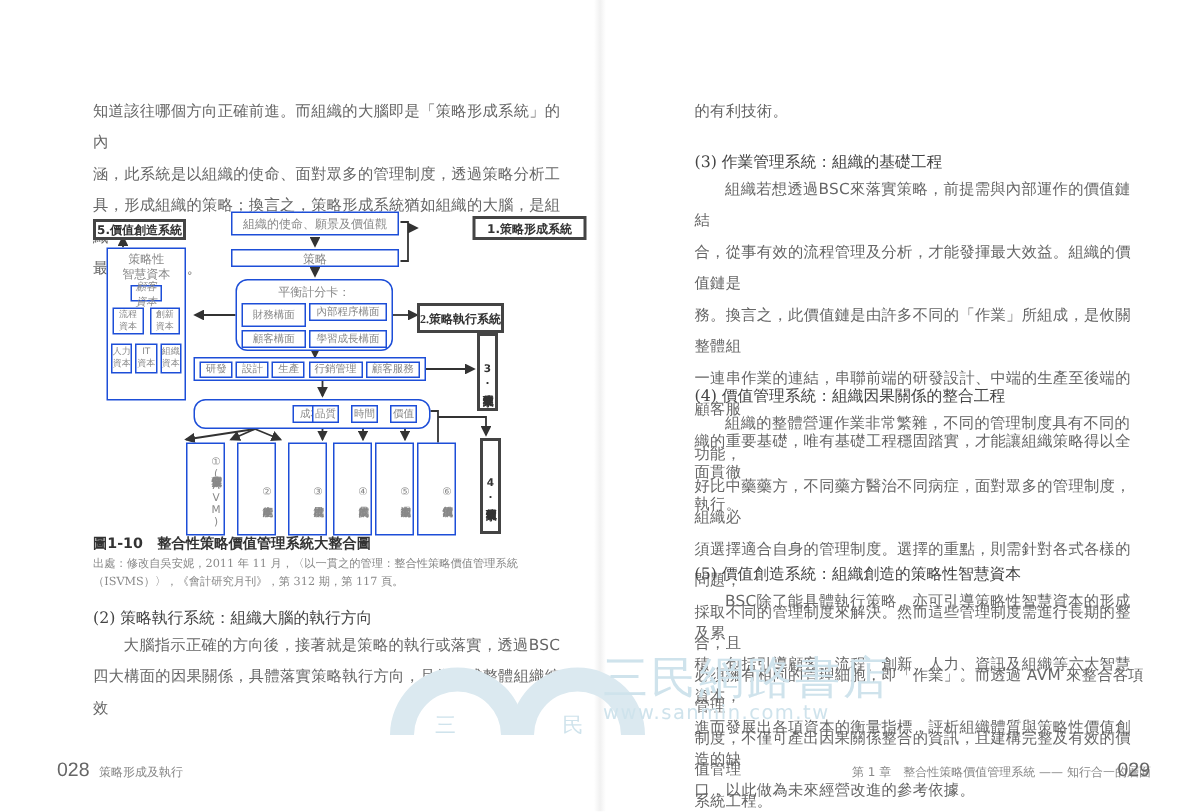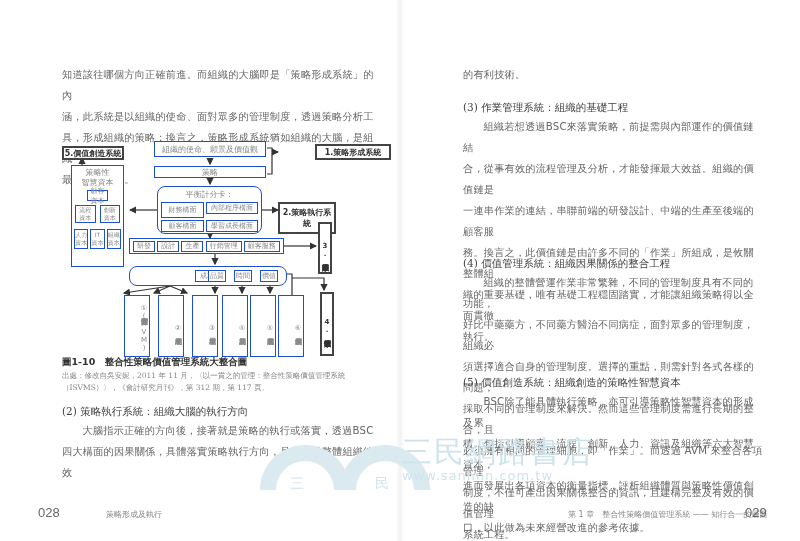--- a/index.html
+++ b/index.html
@@ -80,26 +80,26 @@
 
     <div class="b round" style="left:95px;top:48px;width:105px;height:48px;display:block;padding-top:2px;">
       <div style="text-align:center;font-size:8px;">平衡計分卡：</div>
       <div style="display:grid;grid-template-columns:1fr 1.2fr;gap:2px;padding:2px 3px;">
         <div class="b" style="position:static;height:16px;font-size:7px;">財務構面</div>
         <div class="b" style="position:static;height:12px;font-size:7px;">內部程序構面</div>
         <div class="b" style="position:static;height:12px;font-size:7px;">顧客構面</div>
         <div class="b" style="position:static;height:12px;font-size:7px;">學習成長構面</div>
       </div>
     </div>
-    <div class="b bold-box" style="left:216px;top:64px;width:58px;height:32px;">2.策略執行系統</div>
+    <div class="b bold-box" style="left:216px;top:64px;width:58px;height:20px;font-family:Liberation Serif, serif;">2.策略執行系統</div>
 
     <div class="b" style="left:9px;top:27px;width:53px;height:102px;display:block;">
       <div style="text-align:center;font-size:8px;line-height:10px;margin-top:2px;">策略性</div>
       <div style="text-align:center;font-size:8px;line-height:10px;">智慧資本</div>
-      <div class="b" style="position:static;margin:2px 15px;height:11px;font-size:7px;">顧客資本</div>
+      <div class="b" style="position:static;margin:2px 15px;height:11px;font-size:7px;font-style:italic;">顧客資本</div>
       <div style="display:flex;gap:4px;margin:4px 3px 0;">
         <div class="b" style="position:static;flex:1;height:18px;font-size:6px;flex-direction:column;line-height:8px;">
           <span>流程</span>
           <span>資本</span>
         </div>
         <div class="b" style="position:static;flex:1;height:18px;font-size:6px;flex-direction:column;line-height:8px;">
           <span>創新</span>
           <span>資本</span>
         </div>
       </div>
@@ -151,34 +151,34 @@
     <div>（ISVMS）〉，《會計研究月刊》，第 312 期，第 117 頁。</div>
   </div>
 
   <div class="heading" style="left:62px;top:405px;">(2) 策略執行系統：組織大腦的執行方向</div>
   <div class="para" style="left:62px;top:420px;width:320px;">
     <p class="indent">大腦指示正確的方向後，接著就是策略的執行或落實，透過BSC</p>
     <p>四大構面的因果關係，具體落實策略執行方向，且為達成整體組織綜效</p>
   </div>
 
   <div class="footer-num" style="left:38px;top:505px;">028</div>
-  <div class="footer-txt" style="left:66px;top:509px;margin-left:40px;">策略形成及執行</div>
+  <div class="footer-txt" style="left:66px;top:509px;">策略形成及執行</div>
 </div>
 
 <div class="page right">
   <div class="para" style="left:63px;top:64px;width:300px;">
     <p>的有利技術。</p>
   </div>
 
   <div class="heading" style="left:63px;top:101px;">(3) 作業管理系統：組織的基礎工程</div>
   <div class="para" style="left:63px;top:116px;width:300px;">
     <p class="indent">組織若想透過BSC來落實策略，前提需與內部運作的價值鏈結</p>
     <p>合，從事有效的流程管理及分析，才能發揮最大效益。組織的價值鏈是</p>
+    <p>務。換言之，此價值鏈是由許多不同的「作業」所組成，是攸關整體組</p>
     <p>一連串作業的連結，串聯前端的研發設計、中端的生產至後端的顧客服</p>
-    <p>務。換言之，此價值鏈是由許多不同的「作業」所組成，是攸關整體組</p>
     <p>織的重要基礎，唯有基礎工程穩固踏實，才能讓組織策略得以全面貫徹</p>
     <p>執行。</p>
   </div>
 
   <div class="heading" style="left:63px;top:257px;">(4) 價值管理系統：組織因果關係的整合工程</div>
   <div class="para" style="left:63px;top:272px;width:300px;">
     <p class="indent">組織的整體營運作業非常繁雜，不同的管理制度具有不同的功能，</p>
     <p>好比中藥藥方，不同藥方醫治不同病症，面對眾多的管理制度，組織必</p>
     <p>須選擇適合自身的管理制度。選擇的重點，則需針對各式各樣的問題，</p>
     <p>採取不同的管理制度來解決。然而這些管理制度需進行長期的整合，且</p>

